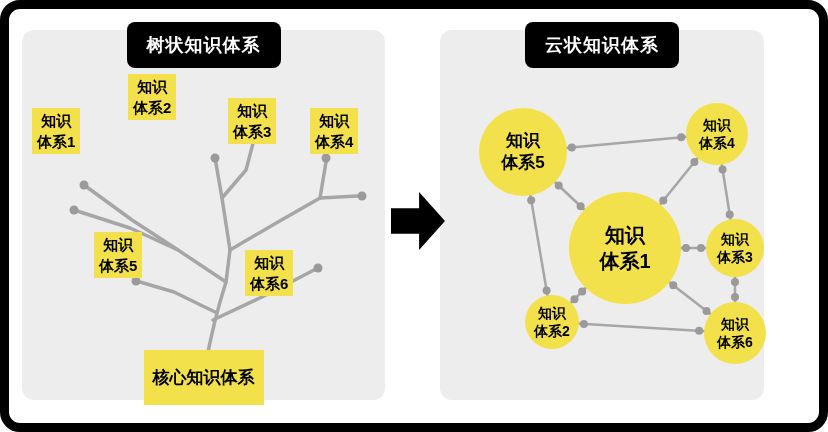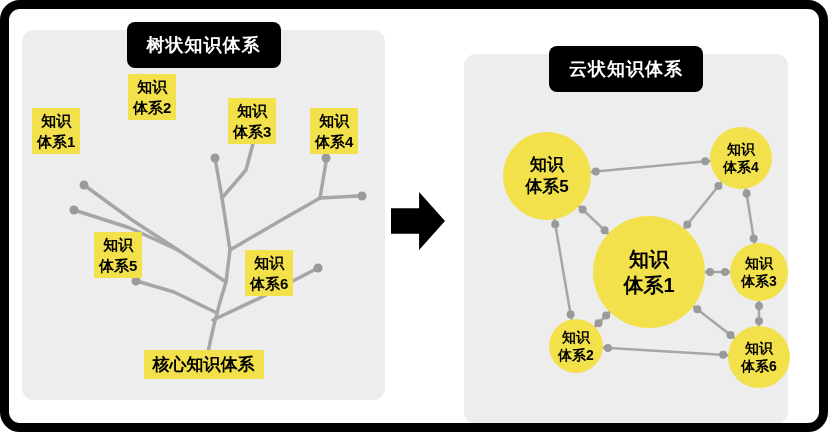--- a/index.html
+++ b/index.html
@@ -16,21 +16,21 @@
     border-radius: 20px;
     pointer-events: none;
     z-index: 10;
   }
   .panel {
     position: absolute;
     background: var(--panel-bg, #EDEDED);
     border-radius: 12px;
   }
   .panel.left  { left: 22px;  top: 30px; width: 363px; height: 370px; }
-  .panel.right { left: 464px; top: 30px; width: 324px; height: 370px; margin-top: 24px; }
+  .panel.right { left: 440px; top: 30px; width: 324px; height: 370px; }
   .title-pill {
     position: absolute; left: 50%; top: -8px; transform: translateX(-50%);
     background: var(--pill-bg, #000); color: var(--pill-text, #fff);
     font-weight: bold; font-size: 18px; letter-spacing: 1px;
     padding: 11px 20px; border-radius: 8px; white-space: nowrap;
     z-index: 5;
   }
   svg.layer { position: absolute; left: 0; top: 0; }
   .tree-strokes path {
     stroke: var(--line-gray, #A6A6A6);
@@ -43,21 +43,21 @@
     position: absolute;
     background: var(--yellow, #F2E14B);
     color: #000; font-weight: bold; font-size: 15px; line-height: 1.4;
     padding: 2px 5px; white-space: pre-line; text-align: center;
     z-index: 3;
   }
   .core-label {
     position: absolute; left: 50%; transform: translateX(-50%); top: 320px;
     background: var(--yellow, #F2E14B);
     color: #000; font-weight: bold; font-size: 17px;
-    padding: 3px 9px; white-space: nowrap;
+    padding: 16px 9px; white-space: nowrap;
     z-index: 3;
   }
   .net-node {
     position: absolute;
     background: var(--yellow, #F2E14B);
     border-radius: 50%;
     display: flex; align-items: center; justify-content: center;
     text-align: center; font-weight: bold; color: #000;
     white-space: pre-line; line-height: 1.3;
     z-index: 3;

